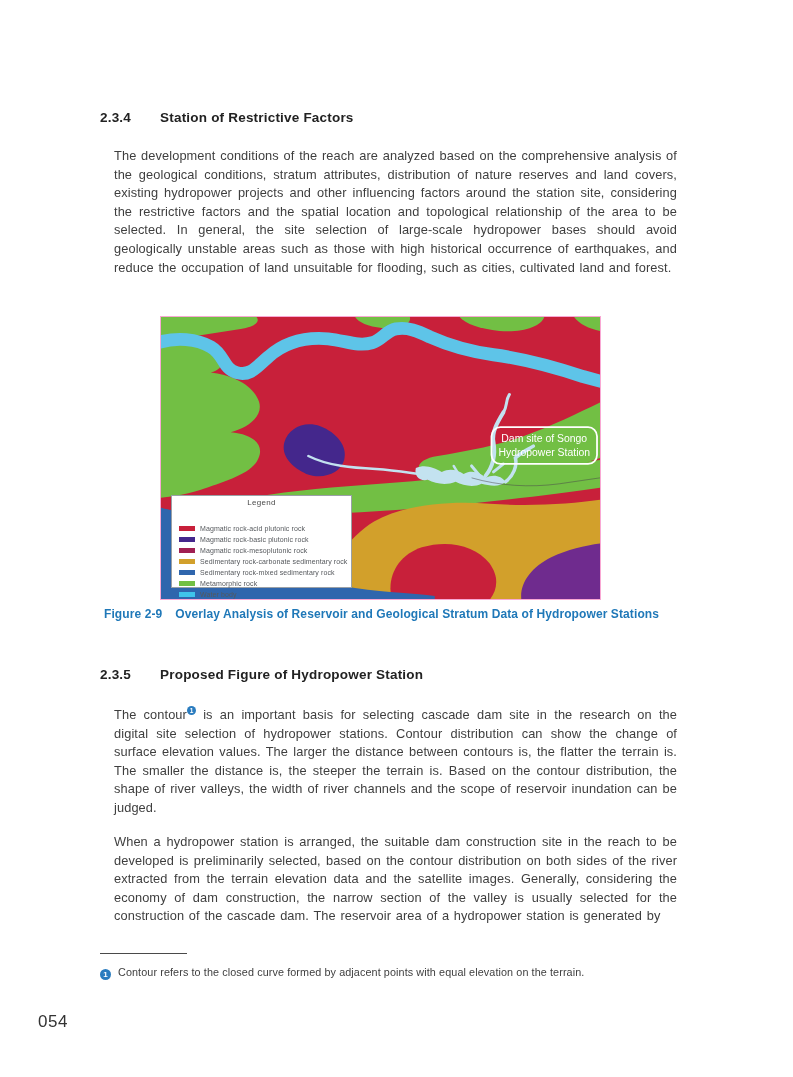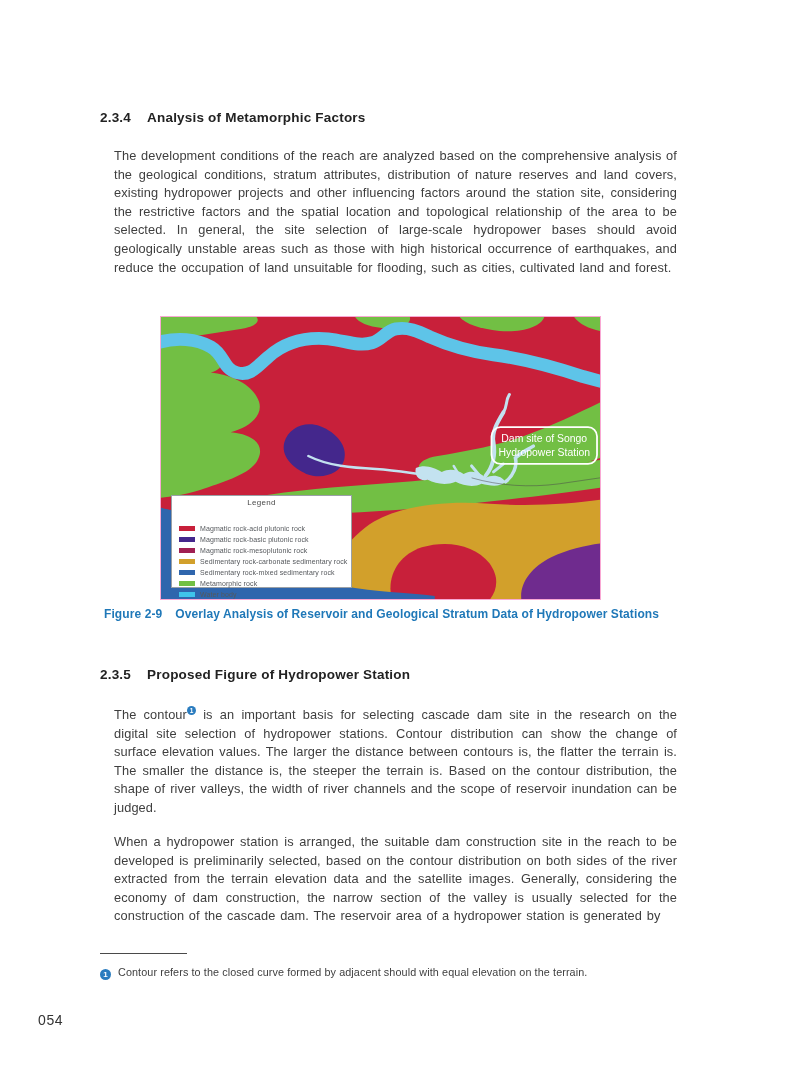--- a/index.html
+++ b/index.html
@@ -2,21 +2,21 @@
 <html><head>
 <meta charset="utf-8">
 <style>
   * { margin:0; padding:0; box-sizing:border-box; }
   html,body { width:793px; height:1077px; background:#ffffff; font-family:"Liberation Sans", sans-serif; position:relative; overflow:hidden; }
 
   .abs { position:absolute; }
 
   
   .sec-heading { left:100px; width:563px; font-weight:bold; font-size:13.5px; color:#222; letter-spacing:0.2px; }
-  .sec-heading .sec-num { margin-right:16px; }
+  .sec-heading .sec-num { margin-right:29px; }
 
   
   .body-par {
     left:114px; width:563px;
     font-size:12.8px; line-height:18.6px; color:#3e3e3e;
     text-align:justify; letter-spacing:0.1px; word-spacing:1px;
   }
 
   
   .fn-ref {
@@ -50,27 +50,27 @@
 
   
   .footnote-rule { left:100px; top:953px; width:87px; border-top:1.6px solid #4a4a4a; }
   .footnote { left:100px; top:966px; width:563px; font-size:10.8px; color:#3e3e3e; letter-spacing:0.1px; }
   .footnote .fn-bullet {
     display:inline-block; width:11px; height:11px; border-radius:50%;
     background:#2a7cbf; color:#fff; font-size:8px; font-weight:bold;
     line-height:11px; text-align:center; margin-right:7px; vertical-align:-1px;
   }
 
-  .page-number { left:38px; top:1012px; font-size:14px; color:#333; letter-spacing:0.6px; }
+  .page-number { left:38px; top:1012px; font-size:17px; color:#333; letter-spacing:0.6px; }
 </style>
 </head>
 <body>
 
 <div class="abs sec-heading" style="top:110px;">
-  <span class="sec-num">2.3.4</span><span>Analysis of Metamorphic Factors</span>
+  <span class="sec-num">2.3.4</span><span>Station of Restrictive Factors</span>
 </div>
 
 <p class="abs body-par" style="top:147px;">The development conditions of the reach are analyzed based on the comprehensive analysis of the geological conditions, stratum attributes, distribution of nature reserves and land covers, existing hydropower projects and other influencing factors around the station site, considering the restrictive factors and the spatial location and topological relationship of the area to be selected. In general, the site selection of large-scale hydropower bases should avoid geologically unstable areas such as those with high historical occurrence of earthquakes, and reduce the occupation of land unsuitable for flooding, such as cities, cultivated land and forest.</p>
 
 <div class="abs figure-wrap">
   <svg viewBox="0 0 441 284" preserveAspectRatio="none">
 
     <rect x="0" y="0" width="441" height="284" fill="#c8203a"></rect>
 
     <path d="M0,0 L96,0 C100,5 94,10 80,12 L30,20 C12,23 0,24 0,24 Z" fill="#72bf44"></path>
@@ -152,16 +152,16 @@
 <div class="abs sec-heading" style="top:667px;">
   <span class="sec-num">2.3.5</span><span>Proposed Figure of Hydropower Station</span>
 </div>
 
 <p class="abs body-par" style="top:706px;"><span>The contour</span><span class="fn-ref">1</span><span> is an important basis for selecting cascade dam site in the research on the digital site selection of hydropower stations. Contour distribution can show the change of surface elevation values. The larger the distance between contours is, the flatter the terrain is. The smaller the distance is, the steeper the terrain is. Based on the contour distribution, the shape of river valleys, the width of river channels and the scope of reservoir inundation can be judged.</span></p>
 
 <p class="abs body-par" style="top:833px;">When a hydropower station is arranged, the suitable dam construction site in the reach to be developed is preliminarily selected, based on the contour distribution on both sides of the river extracted from the terrain elevation data and the satellite images. Generally, considering the economy of dam construction, the narrow section of the valley is usually selected for the construction of the cascade dam. The reservoir area of a hydropower station is generated by</p>
 
 <div class="abs footnote-rule"></div>
 <div class="abs footnote">
-  <span class="fn-bullet">1</span><span>Contour refers to the closed curve formed by adjacent should with equal elevation on the terrain.</span>
+  <span class="fn-bullet">1</span><span>Contour refers to the closed curve formed by adjacent points with equal elevation on the terrain.</span>
 </div>
 
 <div class="abs page-number">054</div>
 
 </body></html>

